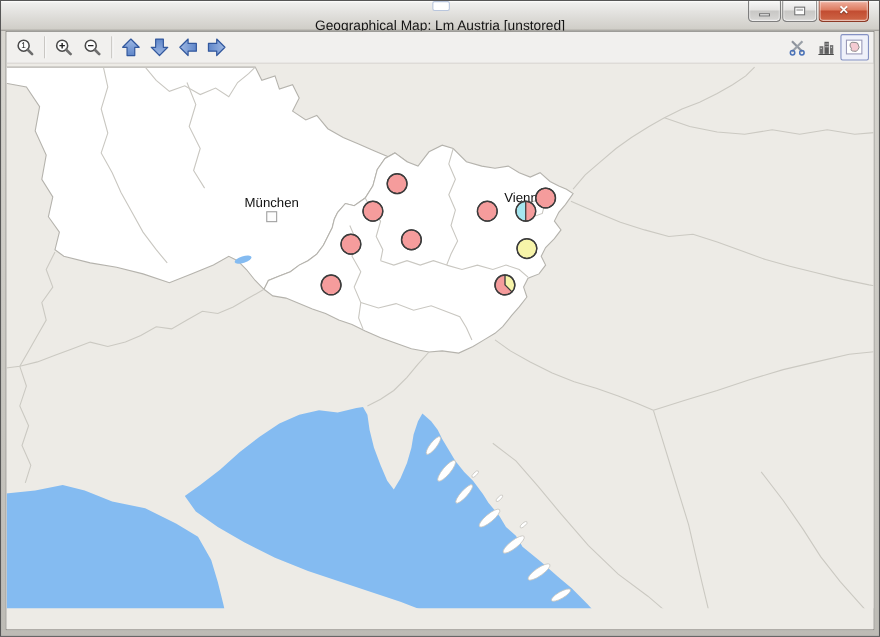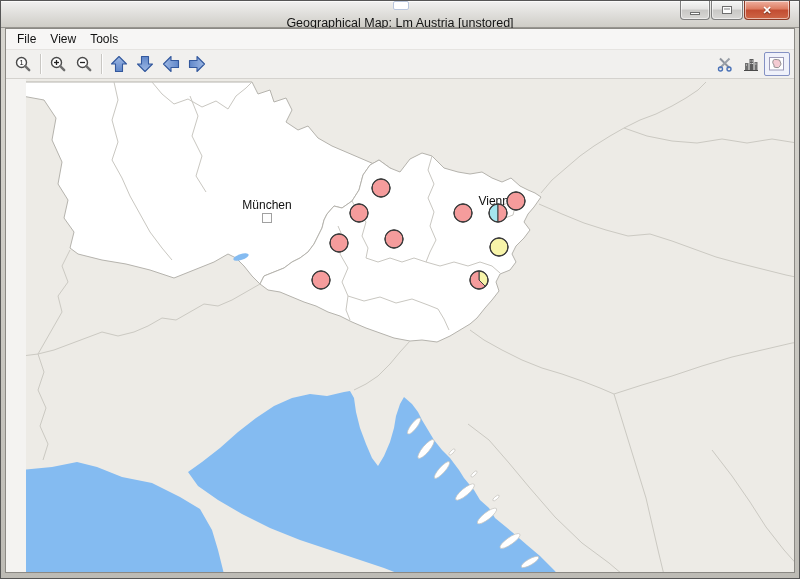--- a/index.html
+++ b/index.html
@@ -45,21 +45,21 @@
 
   .toolbar{height:29px;background:#F1F0EE;display:flex;align-items:center;padding:0 4px;
     border-bottom:1px solid #D4D2CE;flex:0 0 auto;}
   .tb-btn{width:26px;height:24px;display:flex;align-items:center;justify-content:center;
     border:1px solid transparent;border-radius:2px;cursor:default;}
   .tb-btn.active{border:1px solid #8491C3;background:#EFF1FA;}
   .tb-sep{width:1px;height:20px;background:#C9C7C3;margin:0 4px;box-shadow:1px 0 0 #FDFDFD;}
   .tb-spring{flex:1;}
 
   
-  .map-wrap{flex:1;position:relative;background:#EDEBE6;overflow:hidden;margin-left:20px;}
+  .map-wrap{flex:1;position:relative;background:#EDEBE6;overflow:hidden;}
   .map-wrap svg{display:block;}
   text.city-label{font-family:"Liberation Sans",sans-serif;font-size:12px;fill:#101010;}
 </style>
 </head>
 <body>
 
 <div class="window">
 
   <div class="titlebar">
     <div class="app-icon">
@@ -89,25 +89,20 @@
           <div class="glyph-max"></div>
         </div>
       <div class="win-btn close">
           <div class="glyph-close">✕</div>
         </div>
     </div>
   </div>
 
   <div class="client">
 
-    <div class="menubar" id="menubar">
-        <span class="menu-item">File</span>
-        <span class="menu-item">View</span>
-        <span class="menu-item">Tools</span>
-      </div>
 
     <div class="toolbar">
       <div class="tb-btn" title="">
         <svg width="18" height="18">
           <circle cx="7.5" cy="7.5" r="5" fill="#FDFDFD" stroke="#4A4A4A" stroke-width="1.4"></circle>
           <line x1="11.2" y1="11.2" x2="15.2" y2="15.2" stroke="#6E6E6E" stroke-width="2.4" stroke-linecap="round"></line>
           <text x="7.5" y="10" font-size="7.5" font-family="Liberation Sans,sans-serif" fill="#111" text-anchor="middle">1</text>
         </svg>
       </div>
       <div class="tb-sep"></div>

